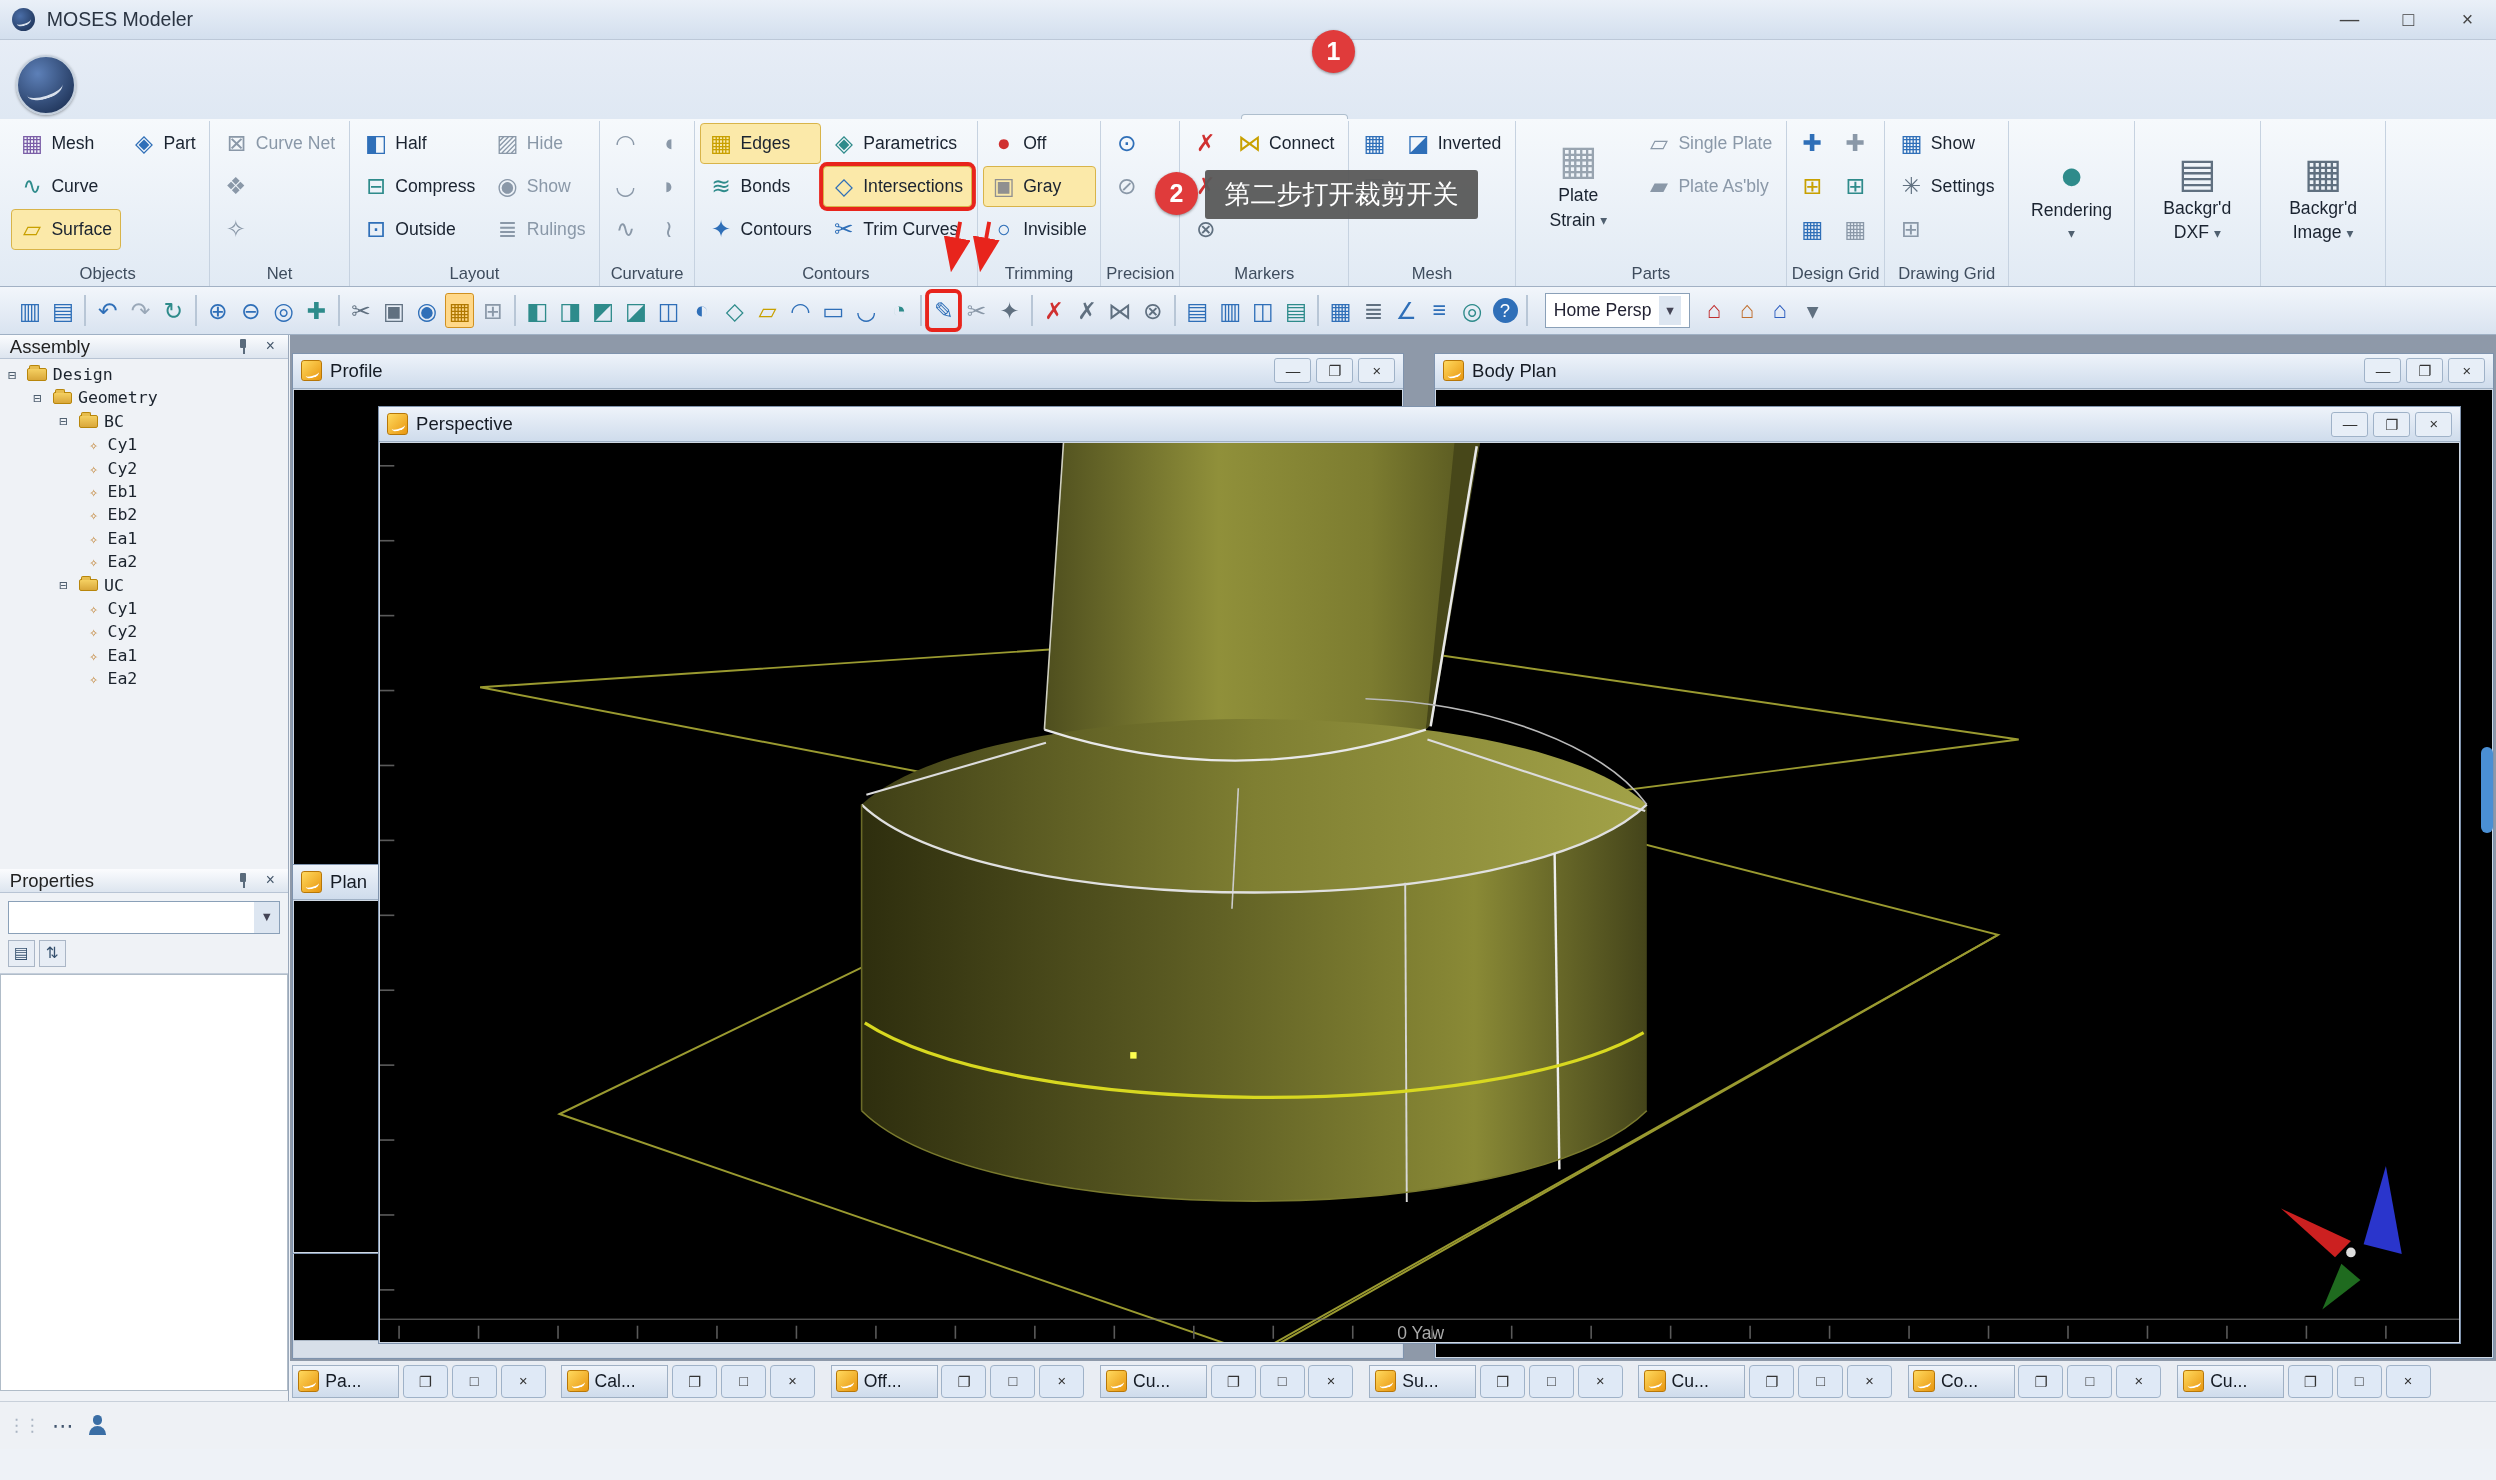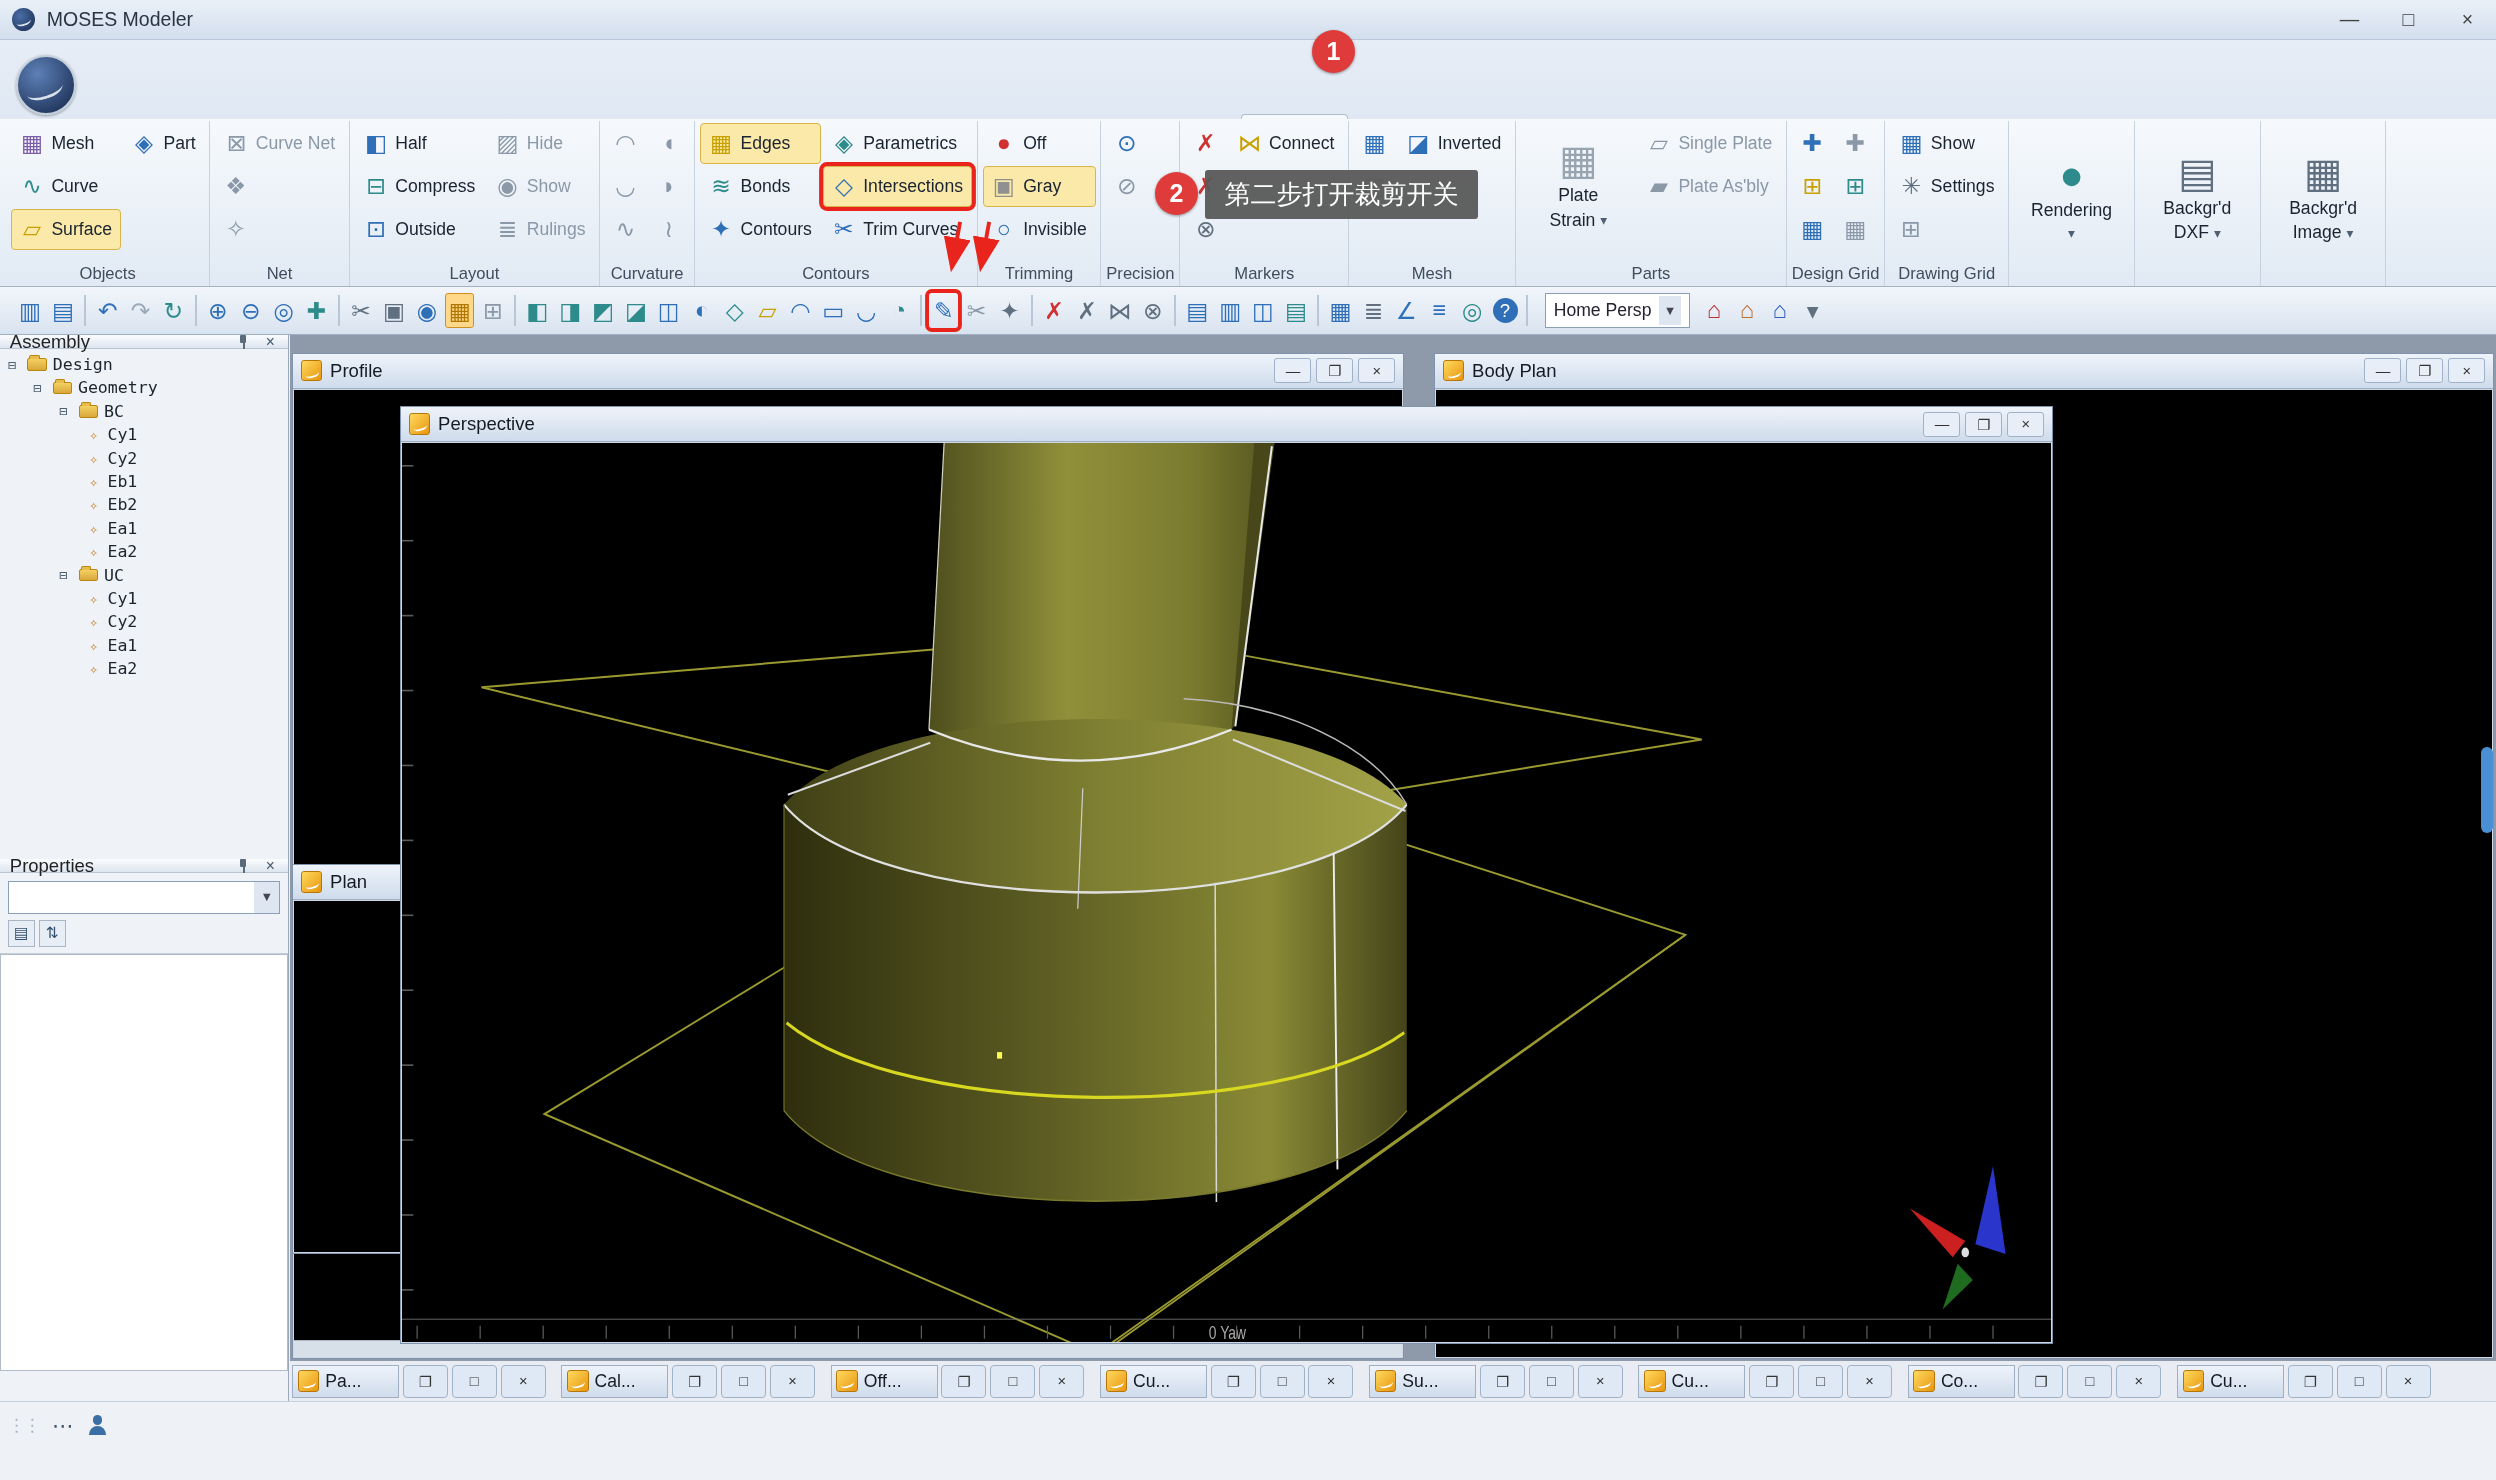--- a/index.html
+++ b/index.html
@@ -65,22 +65,22 @@
     line-height:25px; text-align:center; font-size:18.5px; }
   .qsep { width:2px; height:31px; background:#b8c6d6; margin:0 6.8px 0 2.9px; }
   .qcombo { height:35px; min-width:142px; background:#fff; border:1px solid #8aa0b8; margin:0 9.8px;
     display:flex; align-items:center; font-size:17.6px; color:#223; padding:0 7.8px; gap:7.8px; }
   .qcombo .qarrow { margin-left:auto; background:#dde6f1; width:21.5px; height:29px; display:flex;
     align-items:center; justify-content:center; font-size:12.7px; color:#445; }
 
   
   #leftpanel { position:absolute; left:0; top:335px; width:289px; height:1067px;
     background:#eff2f6; border-right:1px solid #9aa8ba; }
-  .panel-hdr { height:14px; background:linear-gradient(#fbfcfe,#dde5ef); border-bottom:1px solid #b8c4d4;
-    display:flex; align-items:center; padding:0 5.9px 0 9.8px; font-size:18.5px; color:#222; }
+  .panel-hdr { height:24px; background:linear-gradient(#fbfcfe,#dde5ef); border-bottom:1px solid #b8c4d4;
+    display:flex; align-items:flex-end; padding:0 5.9px 0 9.8px; font-size:18.5px; color:#222; }
   .phbtns { margin-left:auto; display:flex; gap:3.9px; align-items:center; }
   .phbtn { width:23.4px; height:23.4px; display:flex; align-items:center; justify-content:center;
     font-size:15.6px; color:#44566a; }
   .pin-icon { position:relative; width:17.6px; height:19.5px; }
   .pin-icon::before { content:""; position:absolute; left:5.9px; top:2.9px; width:5.9px; height:8.8px; background:#5a6b7c; border-radius:1px; }
   .pin-icon::after { content:""; position:absolute; left:8.3px; top:11.7px; width:2px; height:5.9px; background:#5a6b7c; }
   #tree { height:510px; overflow:hidden; padding-top:3.9px; }
   .trow { height:23.4px; display:flex; align-items:center; font-family:"DejaVu Sans Mono",monospace;
     font-size:16.6px; color:#1c242e; }
   .texp { width:19.5px; font-size:13.7px; color:#506070; }
@@ -109,21 +109,21 @@
     border-bottom:2px solid #fff; border-radius:50%; transform:rotate(-15deg); }
   .mbtns { margin-left:auto; display:flex; gap:4.9px; }
   .mbtn { width:37px; height:25px; background:#e7eef7; border:1px solid #9fb2c8; border-radius:2.9px;
     display:flex; align-items:center; justify-content:center; font-size:14.6px; color:#333; }
   .mcontent { position:absolute; left:1px; right:1px; top:36px; bottom:1px; background:#000; overflow:hidden; }
   .hscroll { position:absolute; left:0; right:0; bottom:0; height:16.6px; background:#d7dfe9; border-top:1px solid #aab6c4; }
 
   #win-profile { left:2px; top:17.6px; width:1112px; height:1006px; z-index:1; }
   #win-bodyplan { left:1144px; top:17.6px; width:1060px; height:1006px; z-index:1; }
   #win-plan { left:2px; top:529px; width:683px; height:390px; z-index:2; }
-  #win-persp { left:88px; top:71px; width:1653px; height:938px; z-index:3;margin-left:22px; }
+  #win-persp { left:88px; top:71px; width:2083px; height:938px; z-index:3; }
   #scene { width:100%; height:100%; display:block; }
 
   
   #taskbar { position:absolute; left:290px; top:1361px; width:2207px; height:40px;
     background:#e9edf3; display:flex; align-items:center; gap:15.6px; padding-left:2px; }
   .twin { display:flex; align-items:center; }
   .twin-title { width:107px; height:33px; background:linear-gradient(#eef3fa,#cfdcec); border:1px solid #9fb0c4;
     display:flex; align-items:center; gap:5.9px; padding:0 4.9px; font-size:17.6px; color:#151b24; overflow:hidden; }
   .tbtn { width:45px; height:33px; background:#dfe9f6; border:1px solid #9fb2c8; border-radius:3.9px;
     margin-left:3.9px; display:flex; align-items:center; justify-content:center; font-size:14.6px; color:#333; }

